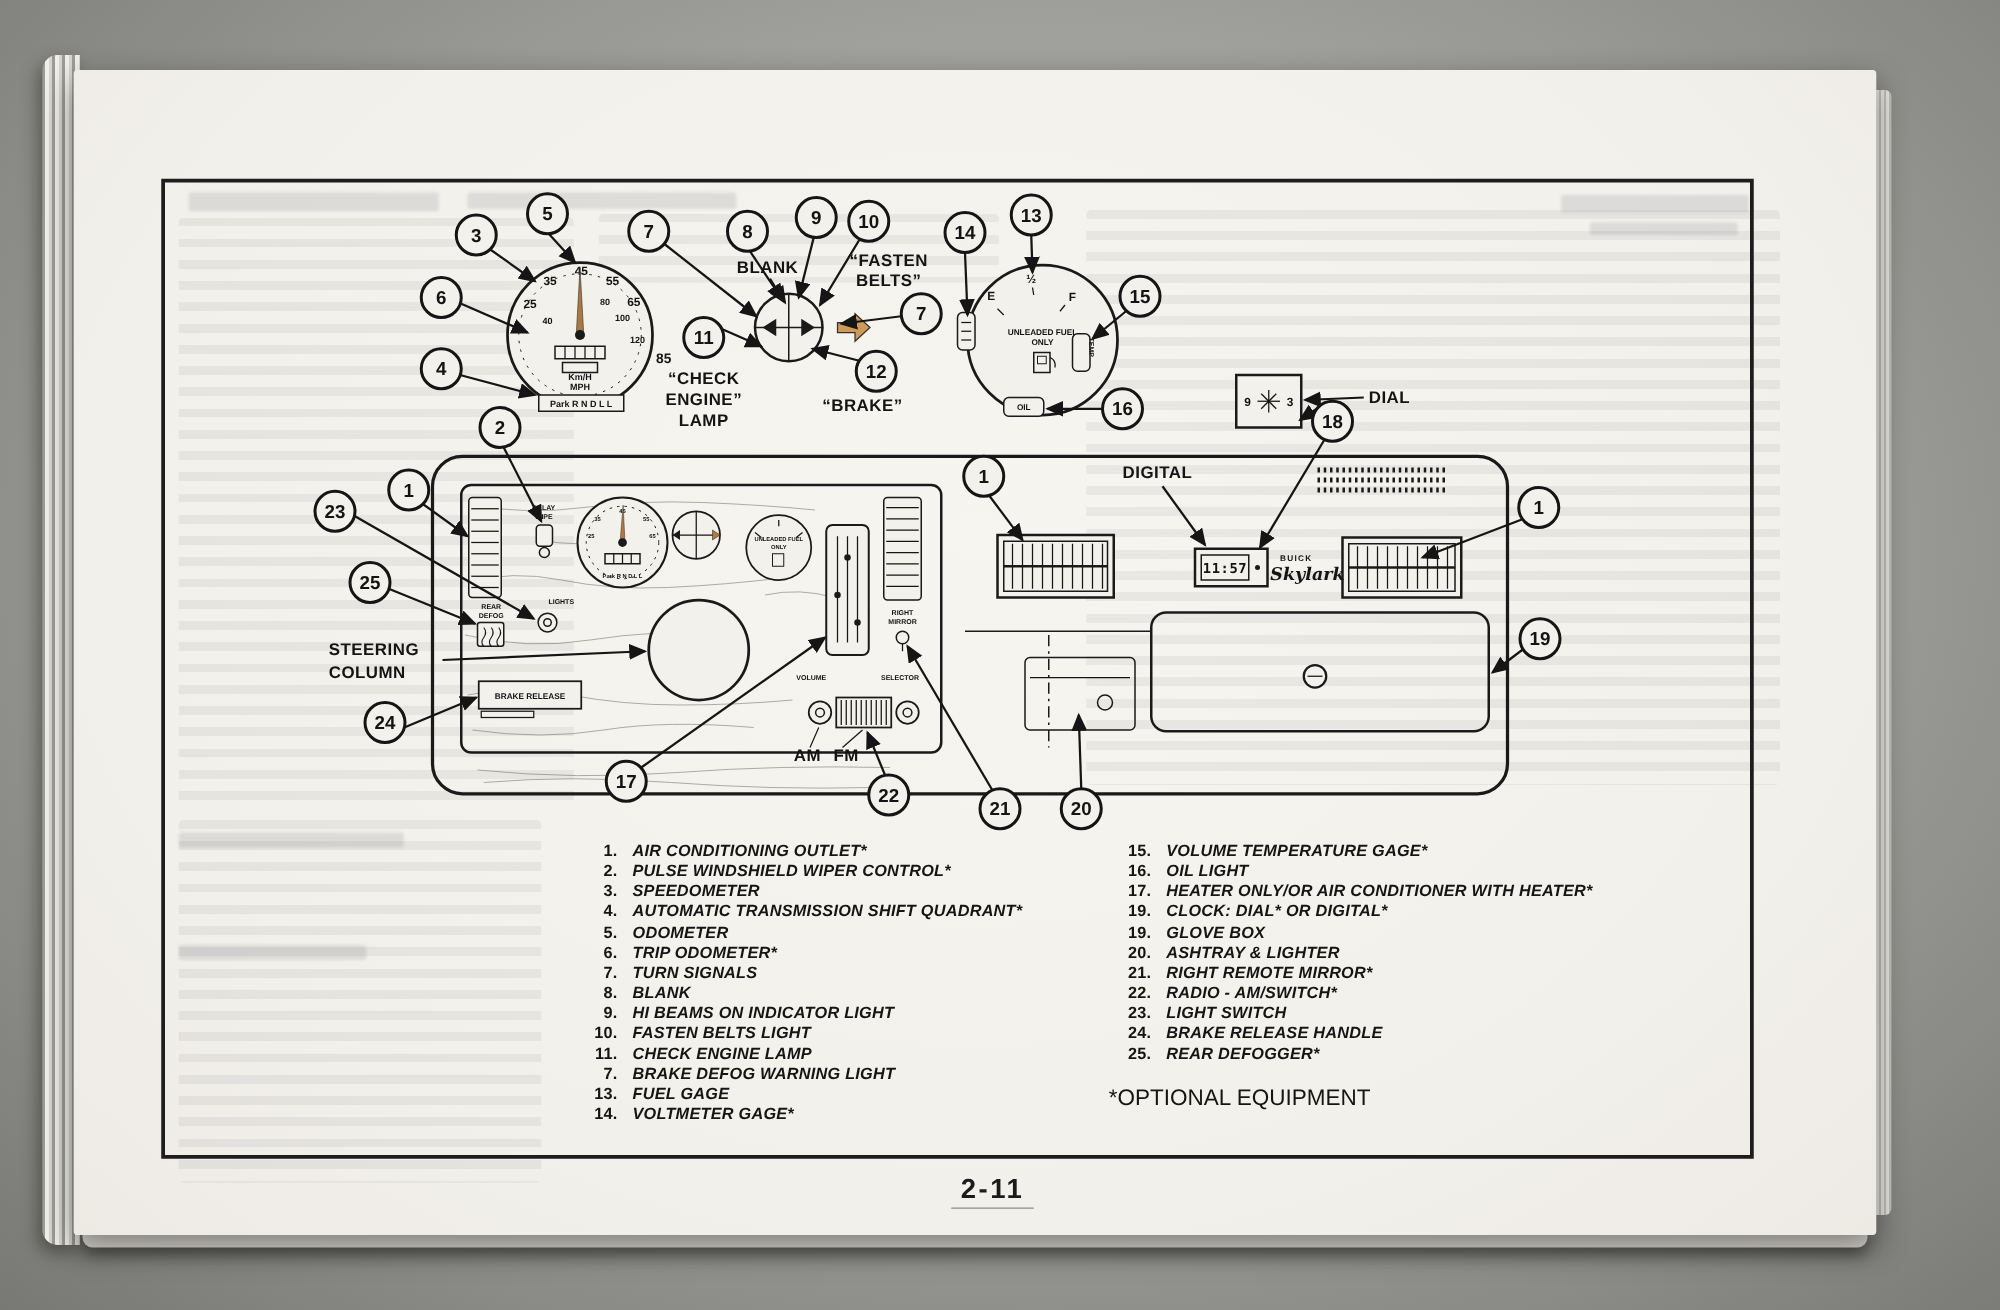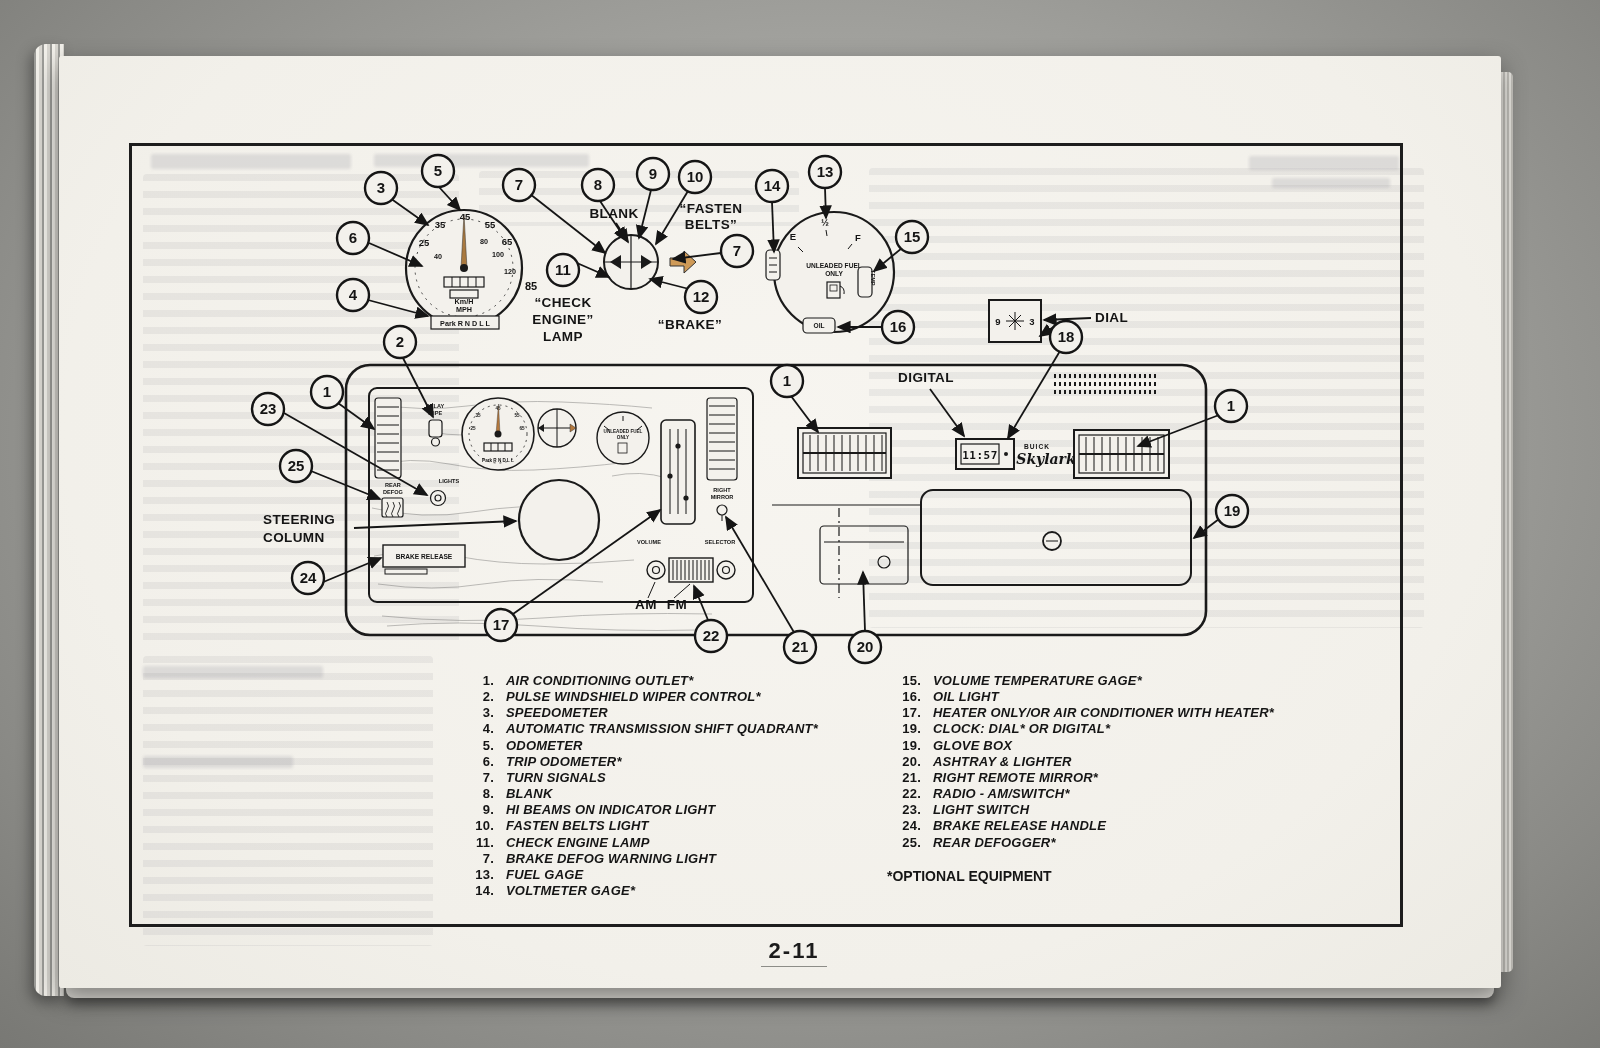--- a/index.html
+++ b/index.html
@@ -38,21 +38,21 @@
   .co text{font-size:15px;}
   .mono{font-family:"DejaVu Sans Mono",monospace;font-size:11px;letter-spacing:.5px;}
   .script{font-family:"DejaVu Serif",serif;font-style:italic;font-weight:bold;font-size:14px;}
   
   .lcol{position:absolute;top:527px;color:#151515;}
   .lcol1{left:314px;} .lcol2{left:733px;}
   .lrow{display:flex;line-height:16.15px;font-size:13px;font-weight:bold;letter-spacing:.2px;white-space:nowrap;}
   .ln{width:48px;text-align:right;}
   .lcol2 .ln{width:56px;}
   .lt{margin-left:12px;font-style:italic;}
-  .footnote{position:absolute;left:755px;top:722px;font-size:14px;font-weight:bold;color:#151515;}
+  .footnote{position:absolute;left:755px;top:722px;font-size:18px;font-weight:normal;color:#151515;}
   .pageno{position:absolute;left:685px;top:882px;width:100px;text-align:center;
           font-size:22px;font-weight:bold;letter-spacing:2px;color:#1b1b1b;}
   .pageno span{border-bottom:1.5px solid #8d8d88;padding:0 8px 3px;}
 </style>
 </head>
 <body>
 
 <div class="scene">
   <div class="book-edge"></div>
   <div class="under-page"></div>

